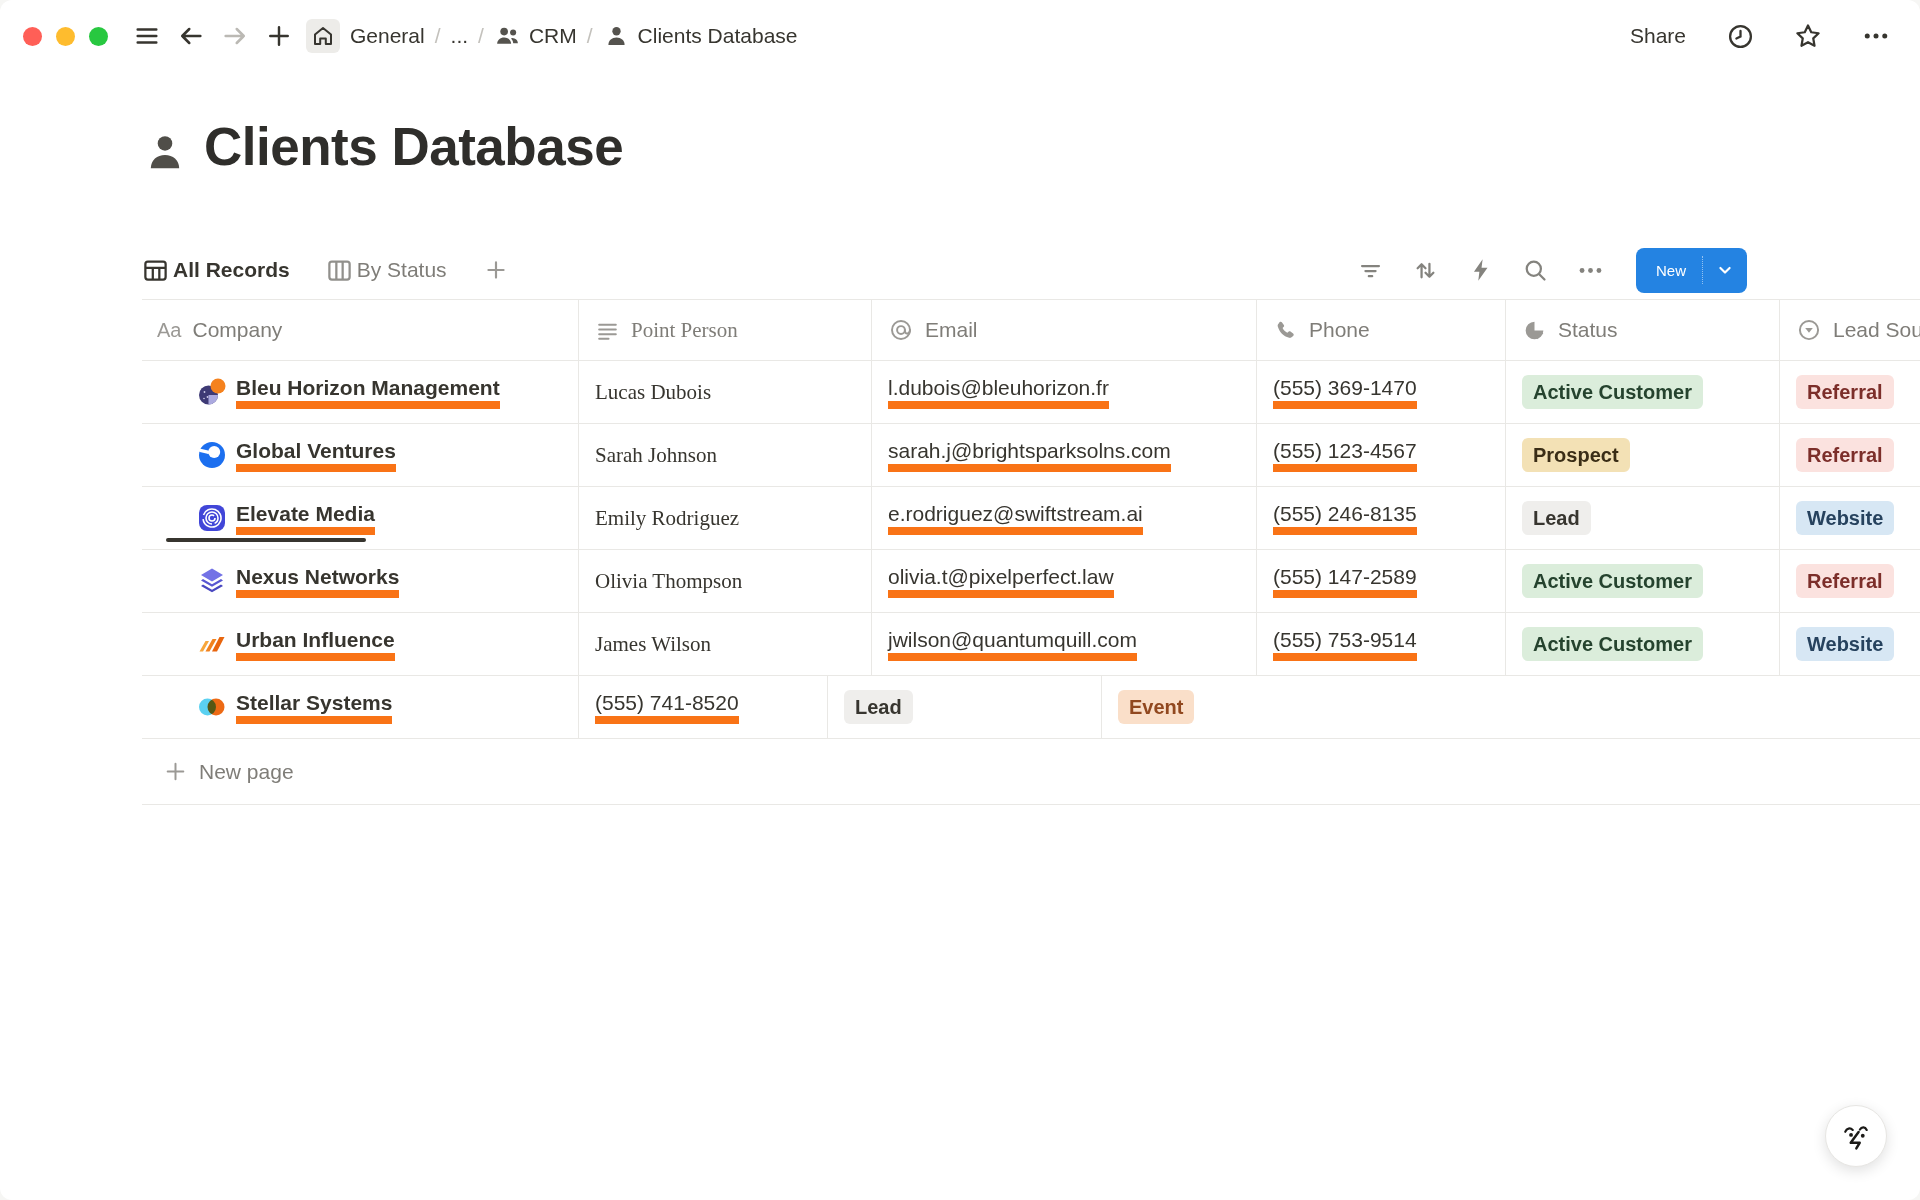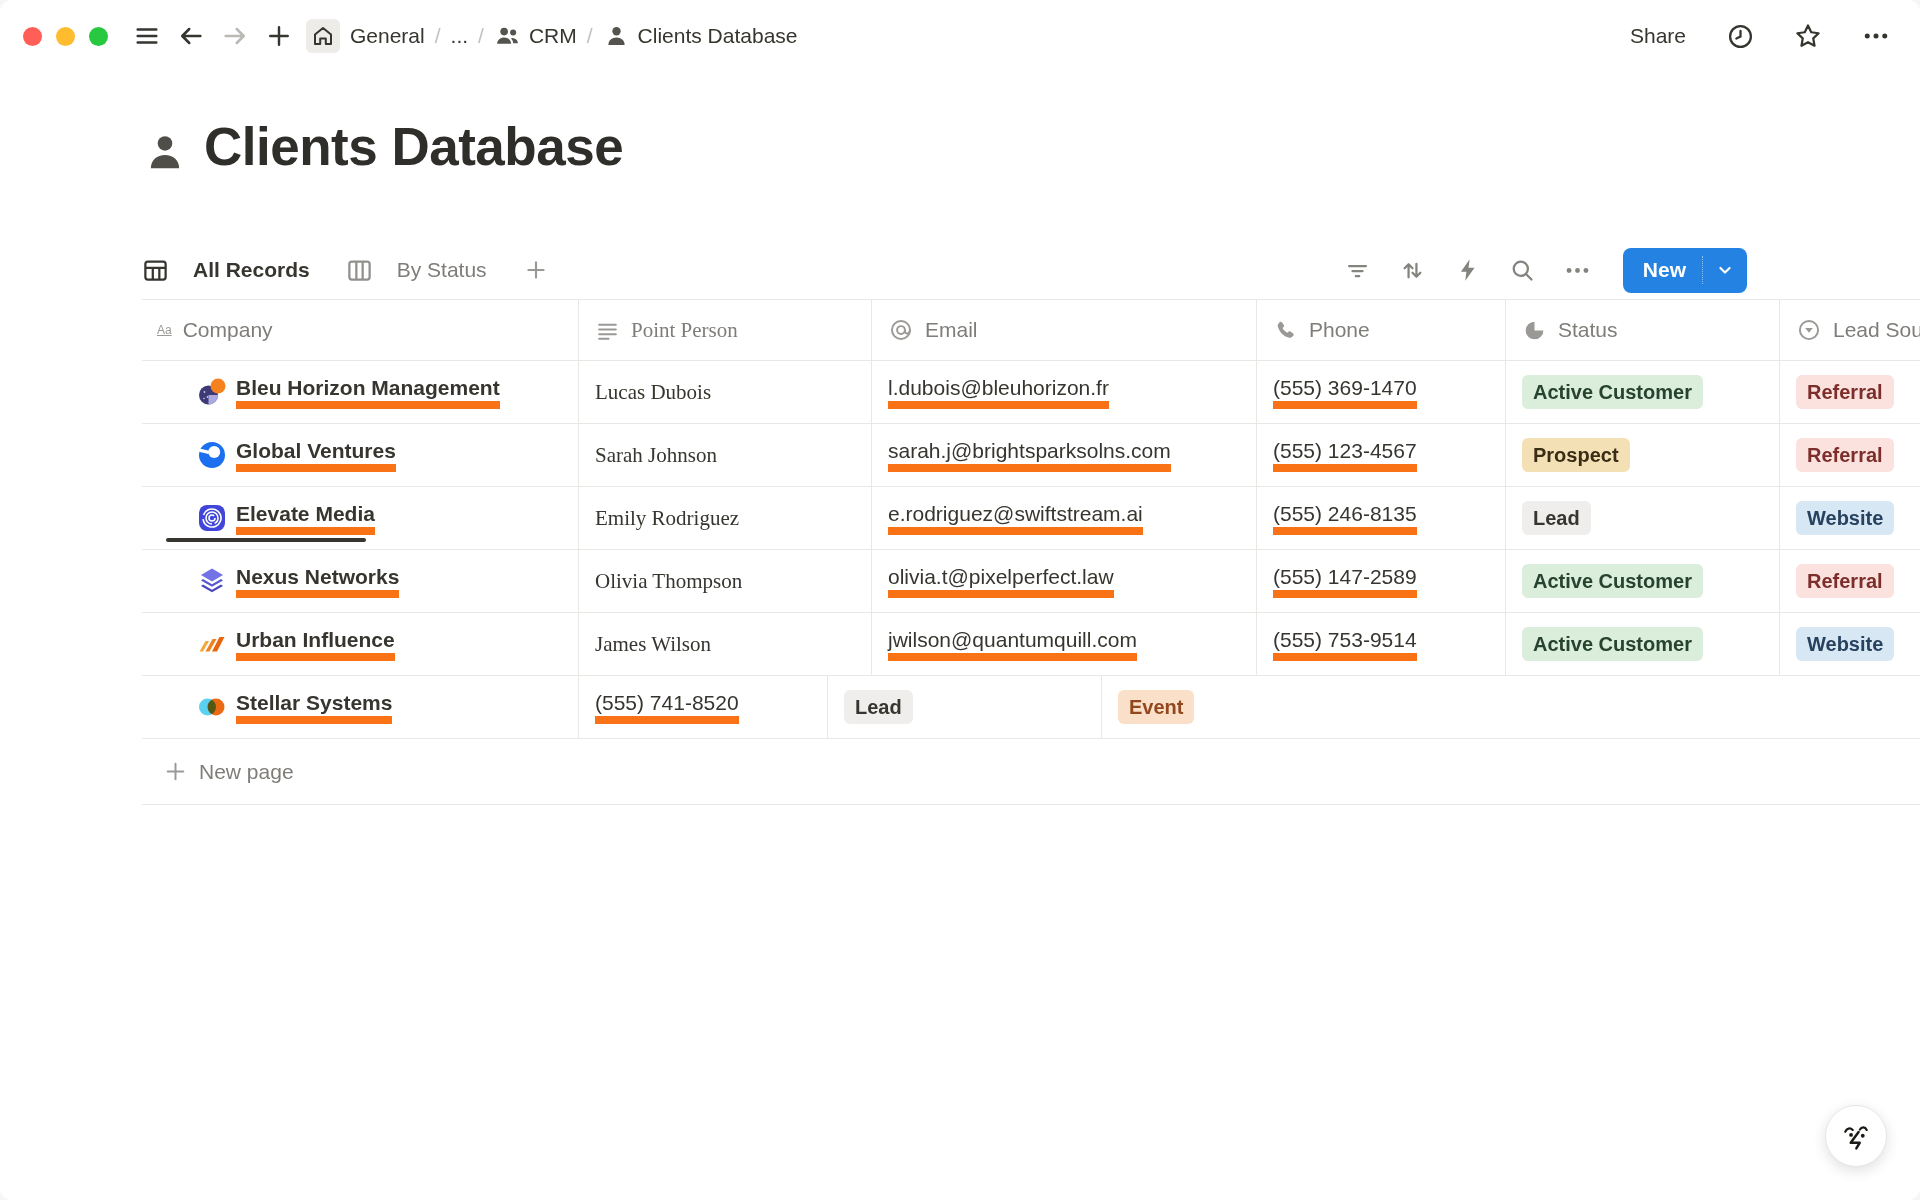--- a/index.html
+++ b/index.html
@@ -20,42 +20,42 @@
   .topbar-right { margin-left:auto; display:flex; align-items:center; gap:40px; }
   .share { font-size:21px; cursor:pointer; }
 
   
   .title-row { position:absolute; left:142px; top:118px; display:flex; align-items:flex-end; gap:16px; }
   .title-row h1 { font-size:53px; font-weight:700; letter-spacing:-0.5px; color:#2F2E2B; line-height:1.1; }
 
   
   .viewbar { position:absolute; left:0; right:0; top:243px; height:57px; }
   .tabs { position:absolute; left:142px; top:0; height:54px; display:flex; align-items:center; gap:36px; }
-  .tab { display:flex; align-items:center; gap:24px; font-size:21px; cursor:pointer; white-space:nowrap; }
+  .tab { display:flex; align-items:center; gap:4px; font-size:21px; cursor:pointer; white-space:nowrap; }
   .tab.active { color:#37352F; font-weight:700; }
   .tab.inactive { color:#7F7D78; font-weight:400; }
   .tab-underline { position:absolute; left:166px; top:295px; width:200px; height:4px; background:#37352F; border-radius:2px; z-index:3; }
   .toolbar { position:absolute; right:173px; top:0; height:54px; display:flex; align-items:center; gap:27px; }
   .tbicon { width:28px; height:28px; display:flex; align-items:center; justify-content:center; cursor:pointer; }
   .new-btn { margin-left:4px; height:45px; background:#2483E2; border-radius:8px; display:flex; align-items:center; color:#fff; cursor:pointer; overflow:hidden; }
-  .new-btn .label { font-size:21px; font-weight:700; padding:0 16px 0 20px; }
+  .new-btn .label { font-size:15px; font-weight:400; padding:0 16px 0 20px; }
   .new-btn .chev { display:flex; align-items:center; justify-content:center; padding:0 12px; height:28px; border-left:1px dotted rgba(255,255,255,.5); }
 
   
   .table { position:absolute; left:0; right:0; top:299px; }
   .thead, .trow { display:flex; margin-left:142px; }
   .thead { height:62px; border-top:1px solid #E9E8E5; border-bottom:1px solid #E9E8E5; color:#7F7D78; }
   .trow { height:63px; border-bottom:1px solid #E9E8E5; }
   .cell { display:flex; align-items:center; padding:0 10px 0 16px; border-right:1px solid #E9E8E5; overflow:hidden; white-space:nowrap; }
   .cell.c1 { width:437px; } .cell.c2 { width:293px;font-family:Liberation Serif, serif; } .cell.c3 { width:385px; }
   .cell.c4 { width:249px; } .cell.c5 { width:274px; } .cell.c6 { flex:1; border-right:none; }
   .thead .cell { gap:11px; font-size:21px; }
   .thead .cell.c1 { padding-left:15px; }
   .hicon { color:#9B9995; display:flex; align-items:center; }
-  .hicon.aa { font-size:12px; letter-spacing:0;text-decoration:underline; }
+  .hicon.aa { font-size:20px; letter-spacing:0; }
   .trow .cell { font-size:21px; color:#37352F; }
   .trow .cell.c1 { padding-left:56px; gap:10px; font-weight:700; }
   .logo { width:28px; height:28px; flex:0 0 28px; display:flex; }
   .lnk { border-bottom:8px solid #f97316; padding-bottom:1px; cursor:pointer; }
   .tag { display:inline-flex; align-items:center; height:34px; padding:0 11px; border-radius:6px; font-size:20px; cursor:pointer;font-weight:bold; }
   .tag-green  { background:#DBEDDB; color:#25432E; }
   .tag-yellow { background:#F3E1B5; color:#3A2D16; }
   .tag-gray   { background:#EFEEEC; color:#37352F; }
   .tag-red    { background:#FBE2DF; color:#7C2E2A; }
   .tag-blue   { background:#D7E7F4; color:#26425E; }

